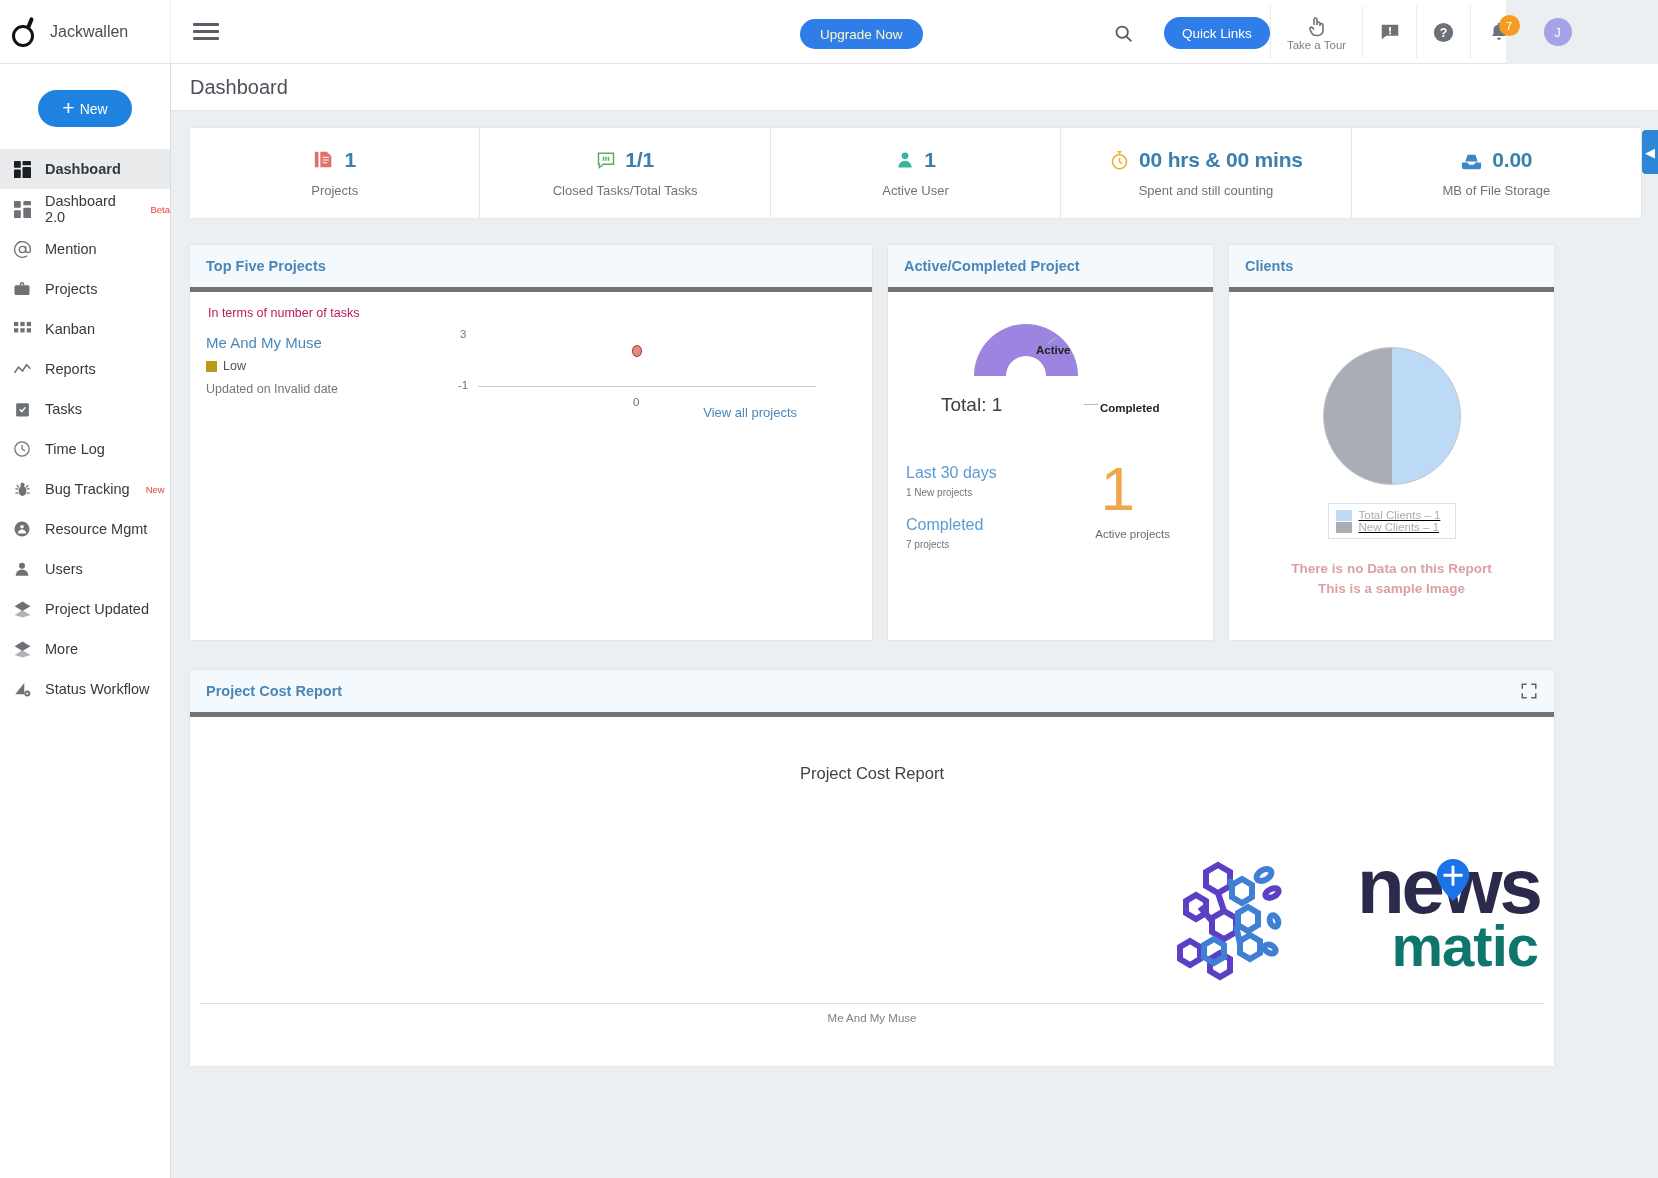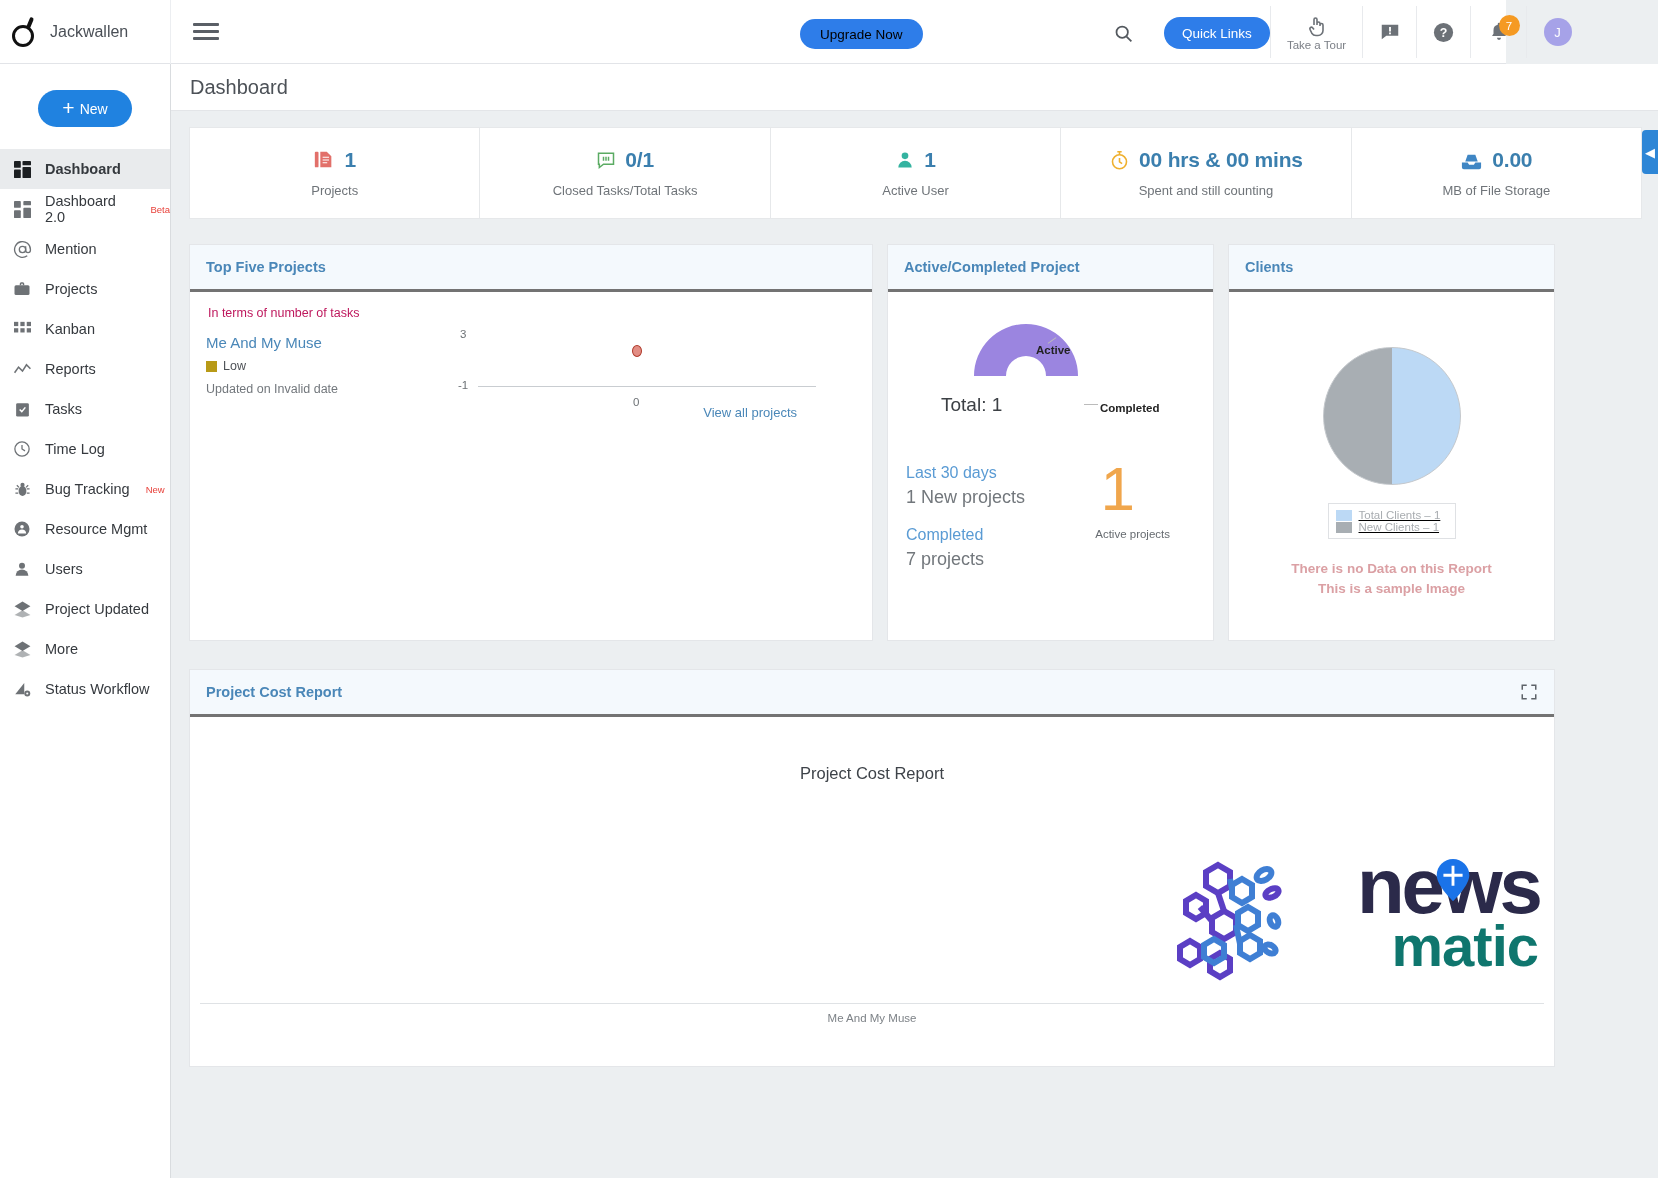--- a/index.html
+++ b/index.html
@@ -22,21 +22,21 @@
   #brand .logo .ring { position: absolute; left: 2px; top: 8px; width: 22px; height: 22px;
       border: 3.5px solid #111; border-radius: 50%; }
   #brand .logo .stem { position: absolute; left: 18px; top: 0px; width: 3.5px; height: 12px;
       background: #111; transform: rotate(22deg); border-radius: 2px; }
   #brand .bname { font-size: 16px; color: #4a4f56; }
   #hamburger { margin-left: 22px; width: 26px; display: flex; flex-direction: column; gap: 4px; cursor: pointer; }
   #hamburger span { display: block; height: 3px; background: #5a5f66; border-radius: 1px; }
 
   #upgrade-btn {
     position: absolute; left: 800px; top: 19px; height: 30px; padding: 0 20px;
-    background: #2e7de9; color: #000000; border: none; border-radius: 16px;
+    background: #2e7de9; color: #fef9c3; border: none; border-radius: 16px;
     font-size: 13.5px; cursor: pointer; font-family: inherit;
   }
   #search-icon-wrap { position: absolute; left: 1108px; top: 18px; width: 30px; height: 30px;
     display:flex; align-items:center; justify-content:center; cursor: pointer; }
   #quick-links-btn {
     position: absolute; left: 1164px; top: 17px; height: 32px; padding: 0 18px;
     background: #2e7de9; color: #fff; border: none; border-radius: 16px;
     font-size: 13.5px; cursor: pointer; font-family: inherit;
   }
   .hdr-cell { position: absolute; top: 6px; height: 52px; display: flex; flex-direction: column;
@@ -88,21 +88,21 @@
   .kpi { flex: 1; display: flex; flex-direction: column; align-items: center; justify-content: center;
     border-right: 1px solid #e6e8ea; }
   .kpi:last-child { border-right: none; }
   .kpi-top { display: flex; align-items: center; gap: 9px; }
   .kpi-val { font-size: 21px; font-weight: bold; color: #3b7fae; letter-spacing: -0.2px; }
   .kpi-lbl { font-size: 13px; color: #6f7479; margin-top: 11px; }
 
   
   #cards { display: flex; gap: 14px; margin-top: 25px; }
   .card { background: #fff; border: 1px solid #e4e6e9; }
-  .card-hd { height: 47px; background: #f4f9fd; border-bottom: 3px solid #737373;
+  .card-hd { height: 47px; background: #f4f9fd; border-bottom: 5px solid #737373;
     display: flex; align-items: center; justify-content: space-between; padding: 0 16px; }
   .card-hd h3 { font-size: 14.5px; color: #4a87b8; font-weight: bold; }
   #card-top5 { width: 684px; height: 397px; position: relative; }
   #card-acp  { width: 327px; height: 397px; }
   #card-cli  { width: 327px; height: 397px; }
 
   .sub-note { font-size: 12.5px; color: #be185d; padding: 14px 0 0 18px; }
   #top5-body { display: flex; }
   #top5-left { width: 270px; padding: 2px 0 0 16px; }
   .proj-name { font-size: 15px; color: #4a87b8; margin-top: 12px; cursor: pointer; }
@@ -119,21 +119,21 @@
   
   #donut-wrap { position: relative; height: 172px; }
   #donut { position: absolute; left: 82px; top: 22px; width: 112px; height: 112px; }
   #donut-total { position: absolute; left: 53px; top: 102px; font-size: 19px; color: #3c4045; }
   .donut-lbl { position: absolute; font-size: 11.5px; font-weight: bold; color: #222; }
   #lbl-active { left: 148px; top: 52px; }
   #lbl-completed { left: 212px; top: 110px; }
   .lead { position: absolute; background: #bbb; }
   #acp-stats { padding: 0 0 0 18px; position: relative; height: 120px; }
   .acp-hl { font-size: 16px; color: #5a9bd4; }
-  .acp-sub { font-size: 18px; color: #72777c; margin-top: 5px; }
+  .acp-sub { font-size: 10px; color: #72777c; margin-top: 5px; }
   #big-one { position: absolute; right: 78px; top: -6px; font-size: 62px; color: #f0a64c; line-height: 1; }
   #big-one-lbl { position: absolute; right: 43px; top: 64px; font-size: 11.5px; color: #666b70; }
 
   
   #pie { margin: 55px auto 0; width: 138px; height: 138px; border-radius: 50%;
     background: linear-gradient(to right, #a8aeb3 0 50%, #bcd9f5 50% 100%);
     border: 1px solid #c4c8cc; }
   #pie-div { position: relative; }
   #pie-legend { margin: 18px auto 0; width: 128px; border: 1px solid #dfe1e4; padding: 5px 7px;
     background: #fff; text-decoration: underline; }
@@ -409,21 +409,21 @@
           <div class="kpi-lbl">Projects</div>
         </div>
         <div class="kpi">
           <div class="kpi-top">
             <span>
               <svg width="20" height="20" viewBox="0 0 24 24" fill="none" stroke="#5bab63" stroke-width="1.8">
                 <path d="M3 4h18v13H9l-5 4v-4H3z"></path>
                 <path d="M9 8v5M12 8v5M15 8v5"></path>
               </svg>
             </span>
-            <span class="kpi-val">0/1</span>
+            <span class="kpi-val">1/1</span>
           </div>
           <div class="kpi-lbl">Closed Tasks/Total Tasks</div>
         </div>
         <div class="kpi">
           <div class="kpi-top">
             <span>
               <svg width="20" height="20" viewBox="0 0 24 24" fill="#34b3a0">
                 <circle cx="12" cy="7" r="4"></circle>
                 <path d="M4 21a8 8 0 0 1 16 0z"></path>
               </svg>

